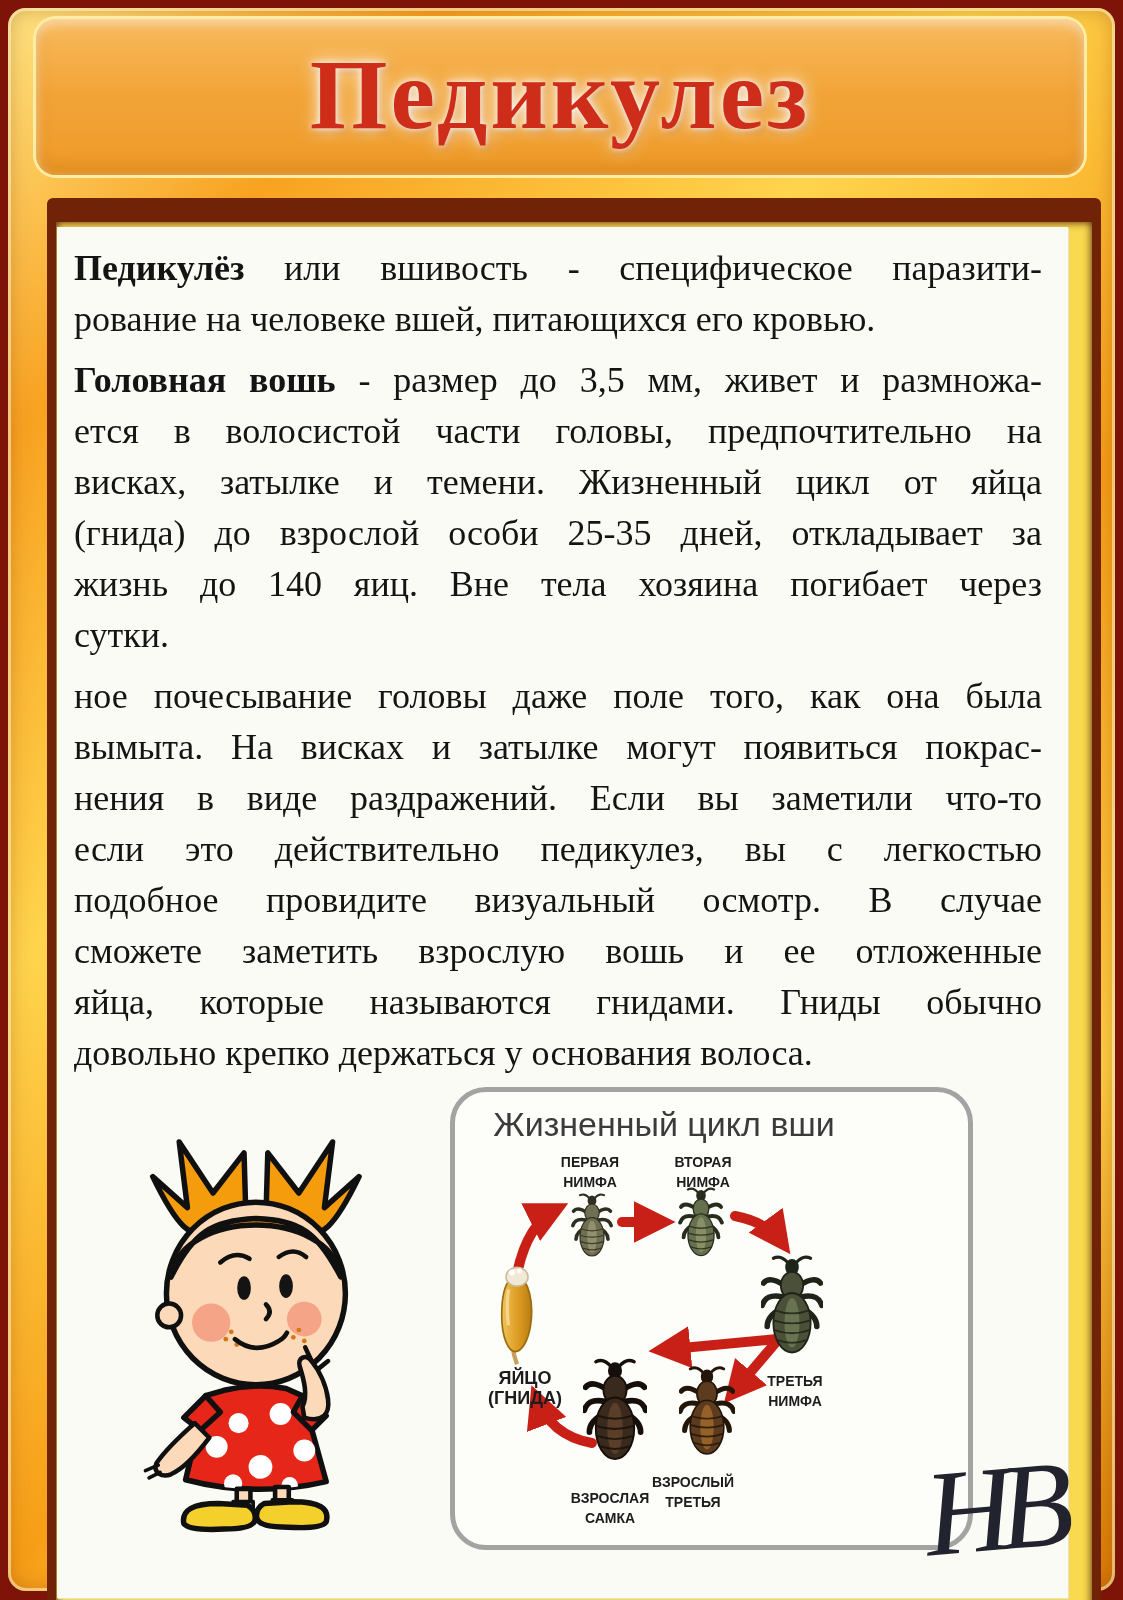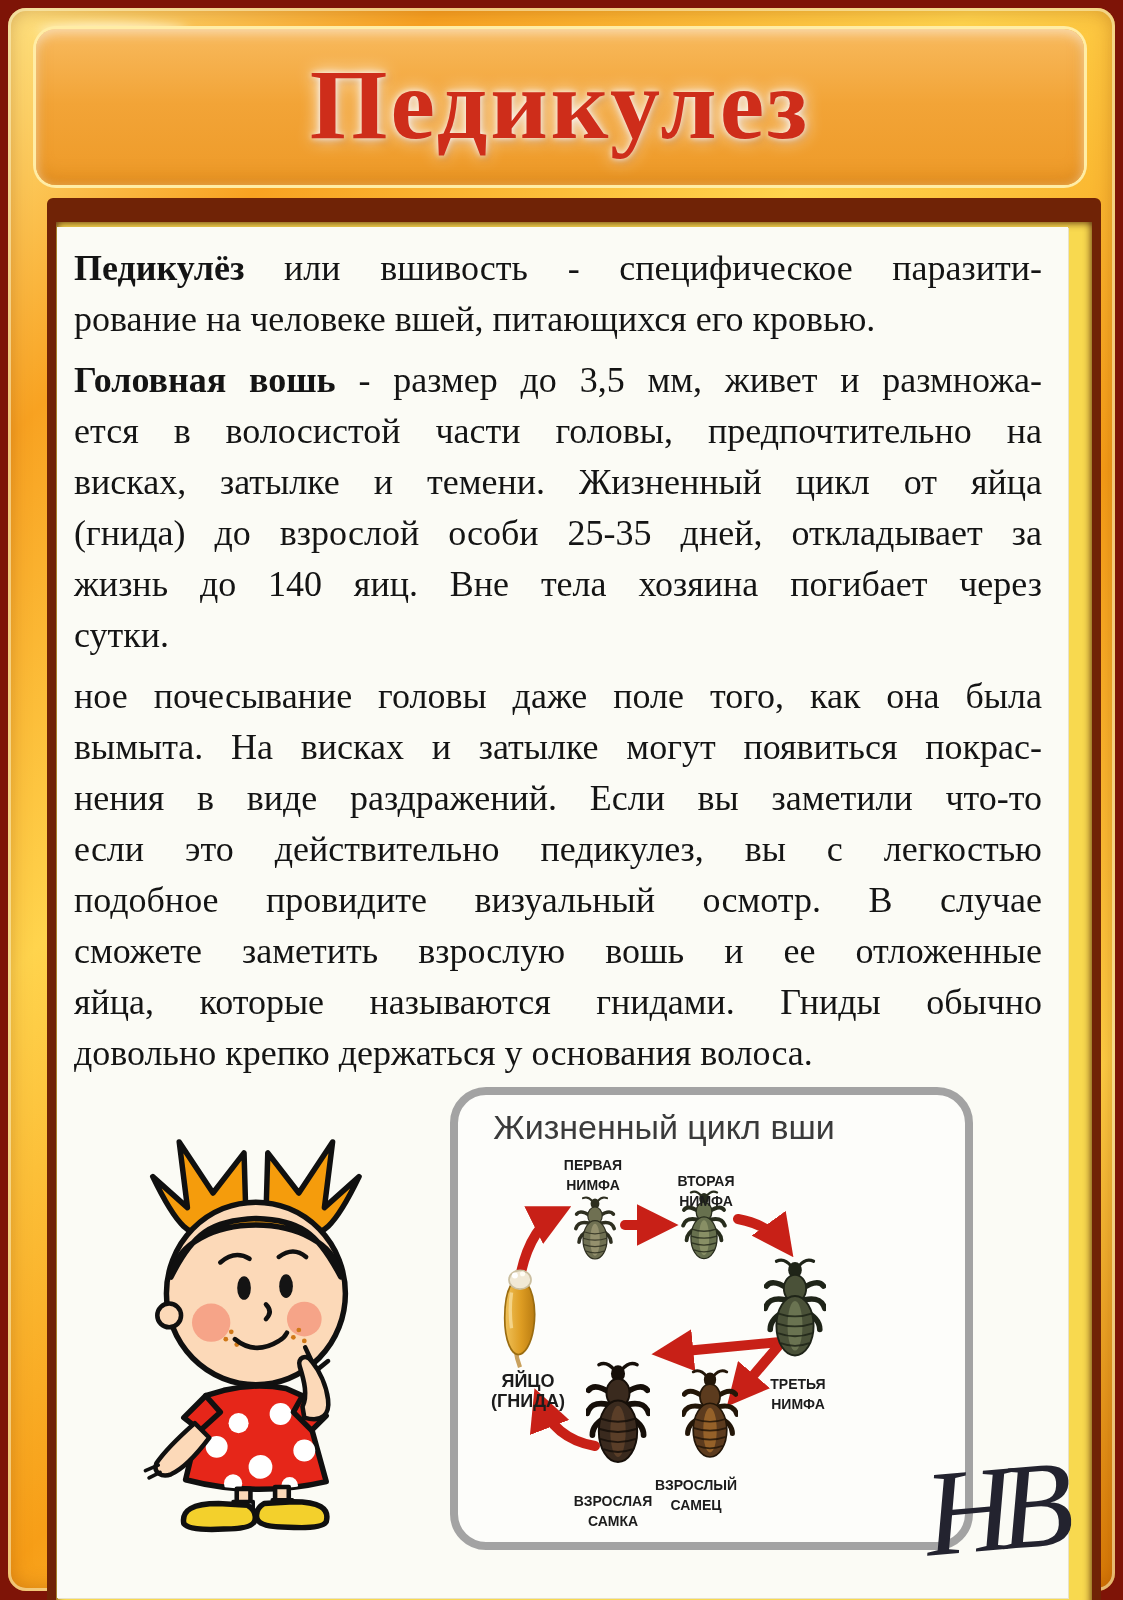--- a/index.html
+++ b/index.html
@@ -5,47 +5,47 @@
   html,body{margin:0;padding:0;background:#6d1205;}
   .poster{position:relative;width:1123px;height:1600px;overflow:hidden;
     background:#7e1407;font-family:"Liberation Serif",serif;}
   
   .gold-frame{position:absolute;left:8px;top:8px;right:8px;bottom:9px;border-radius:18px;
     background:linear-gradient(135deg,#ffe482 0%,#f8a221 16%,#ffd44d 36%,#f79e17 58%,#ffcf45 80%,#d87804 100%);
     box-shadow:inset 0 0 0 3px rgba(255,248,200,.55), inset 0 0 22px rgba(120,40,0,.35);}
   .gold-frame::before{content:"";position:absolute;left:30px;top:16px;width:150px;height:14px;border-radius:50%;
     background:rgba(255,255,240,.85);filter:blur(6px);}
   
-  .header{position:absolute;left:36px;top:29px;width:1048px;height:156px;border-radius:20px;
+  .header{position:absolute;left:36px;top:19px;width:1048px;height:156px;border-radius:20px;
     background:linear-gradient(180deg,#f8ba5e 0%,#f2a437 48%,#ee9a28 100%);
     box-shadow:0 0 0 3px #ffeda6, inset 0 4px 12px rgba(255,255,255,.55), inset 0 -8px 16px rgba(193,110,8,.35);}
   .header h1{margin:0;line-height:152px;text-align:center;font-weight:bold;font-size:100px;letter-spacing:3px;
     color:#ce2d1a;font-family:"Liberation Serif",serif;
     text-shadow:0 0 6px #ffffff,0 0 18px rgba(255,255,255,.95),2px 3px 7px rgba(122,42,0,.35);}
   
   .mat{position:absolute;left:47px;top:198px;width:1036px;height:1390px;background:#f8d94f;
     border:9px solid #702306;border-top-width:24px;border-radius:6px;
     box-shadow:inset 0 0 8px #3f1202;}
   .paper{position:absolute;left:1px;top:5px;right:24px;bottom:14px;background:#fbfbf5;
     box-shadow:1px 1px 0 #e8e2c8;}
   
   .article{position:absolute;left:74px;top:243px;width:968px;color:#141414;}
   .paragraph{margin:0 0 10px 0;}
   .line{font-size:36px;line-height:51px;text-align:justify;text-align-last:justify;white-space:normal;}
   .line.last{text-align-last:auto;}
   .line .b{font-weight:bold;margin-top:25px;}
   
   .diagram{position:absolute;left:450px;top:1087px;width:523px;height:463px;box-sizing:border-box;
-    border:8px solid #a3a3a3;border-radius:36px;background:#fdfdfa;}
+    border:5px solid #a3a3a3;border-radius:36px;background:#fdfdfa;}
   .diagram-title{position:absolute;left:0;top:13px;width:100%;box-sizing:border-box;padding-right:95px;
     text-align:center;font-family:"Liberation Sans",sans-serif;font-size:34px;color:#3b3b3b;}
   .stage-label{position:absolute;font-family:"Liberation Sans",sans-serif;font-weight:bold;
     font-size:14px;line-height:20px;color:#1c1c1c;text-align:center;}
   .sl-0{left:92px;top:60px;width:86px;}
-  .sl-1{left:205px;top:76px;width:86px;}
+  .sl-1{left:205px;top:60px;width:86px;}
   .sl-2{left:295px;top:268px;width:90px;margin-top:11px;}
   .sl-3{left:6px;top:276px;width:128px;font-size:18px;}
   .sl-4{left:100px;top:396px;width:110px;}
   .sl-5{left:183px;top:380px;width:110px;}
   .stage-img{position:absolute;}
   .si-nymph1{left:115px;top:100px;width:44px;height:68px;}
   .si-nymph2{left:222px;top:94px;width:48px;height:74px;}
   .si-nymph3{left:306px;top:158px;width:62px;height:112px;}
   .si-egg{left:36px;top:172px;width:52px;height:102px;}
   .si-female{left:128px;top:255px;width:64px;height:128px;}
@@ -227,21 +227,21 @@
       <circle cx="24" cy="10" r="3.5" fill="#ffffff"></circle>
         <circle cx="33" cy="8" r="3" fill="#fffdf4"></circle>
       <path d="M20 30 C18 44 18 58 20 72" stroke="#f6dc9a" stroke-width="4" fill="none" opacity=".8"></path>
     </svg>
 
     <div class="stage-label sl-0">ПЕРВАЯ НИМФА</div>
     <div class="stage-label sl-1">ВТОРАЯ НИМФА</div>
     <div class="stage-label sl-2">ТРЕТЬЯ НИМФА</div>
     <div class="stage-label sl-3">ЯЙЦО (ГНИДА)</div>
     <div class="stage-label sl-4">ВЗРОСЛАЯ САМКА</div>
-    <div class="stage-label sl-5">ВЗРОСЛЫЙ САМЕЦ</div>
+    <div class="stage-label sl-5">ВЗРОСЛЫЙ ТРЕТЬЯ</div>
   </div>
 
   <svg class="girl" viewBox="0 0 340 460">
     <g stroke-linejoin="round" stroke-linecap="round">
 
       <path d="M118 124 C100 128 86 120 58 62 L96 96 L87 24 L124 80 L158 36 L160 104 C150 116 134 122 118 124 Z" fill="#f59c0c" stroke="#101010" stroke-width="6"></path>
       <path d="M224 124 C242 128 256 120 284 62 L246 96 L255 24 L218 80 L184 36 L182 104 C192 116 208 122 224 124 Z" fill="#f59c0c" stroke="#101010" stroke-width="6"></path>
       <circle cx="152" cy="110" r="9" fill="#e32219" stroke="#101010" stroke-width="4"></circle>
       <circle cx="190" cy="110" r="9" fill="#e32219" stroke="#101010" stroke-width="4"></circle>
 

